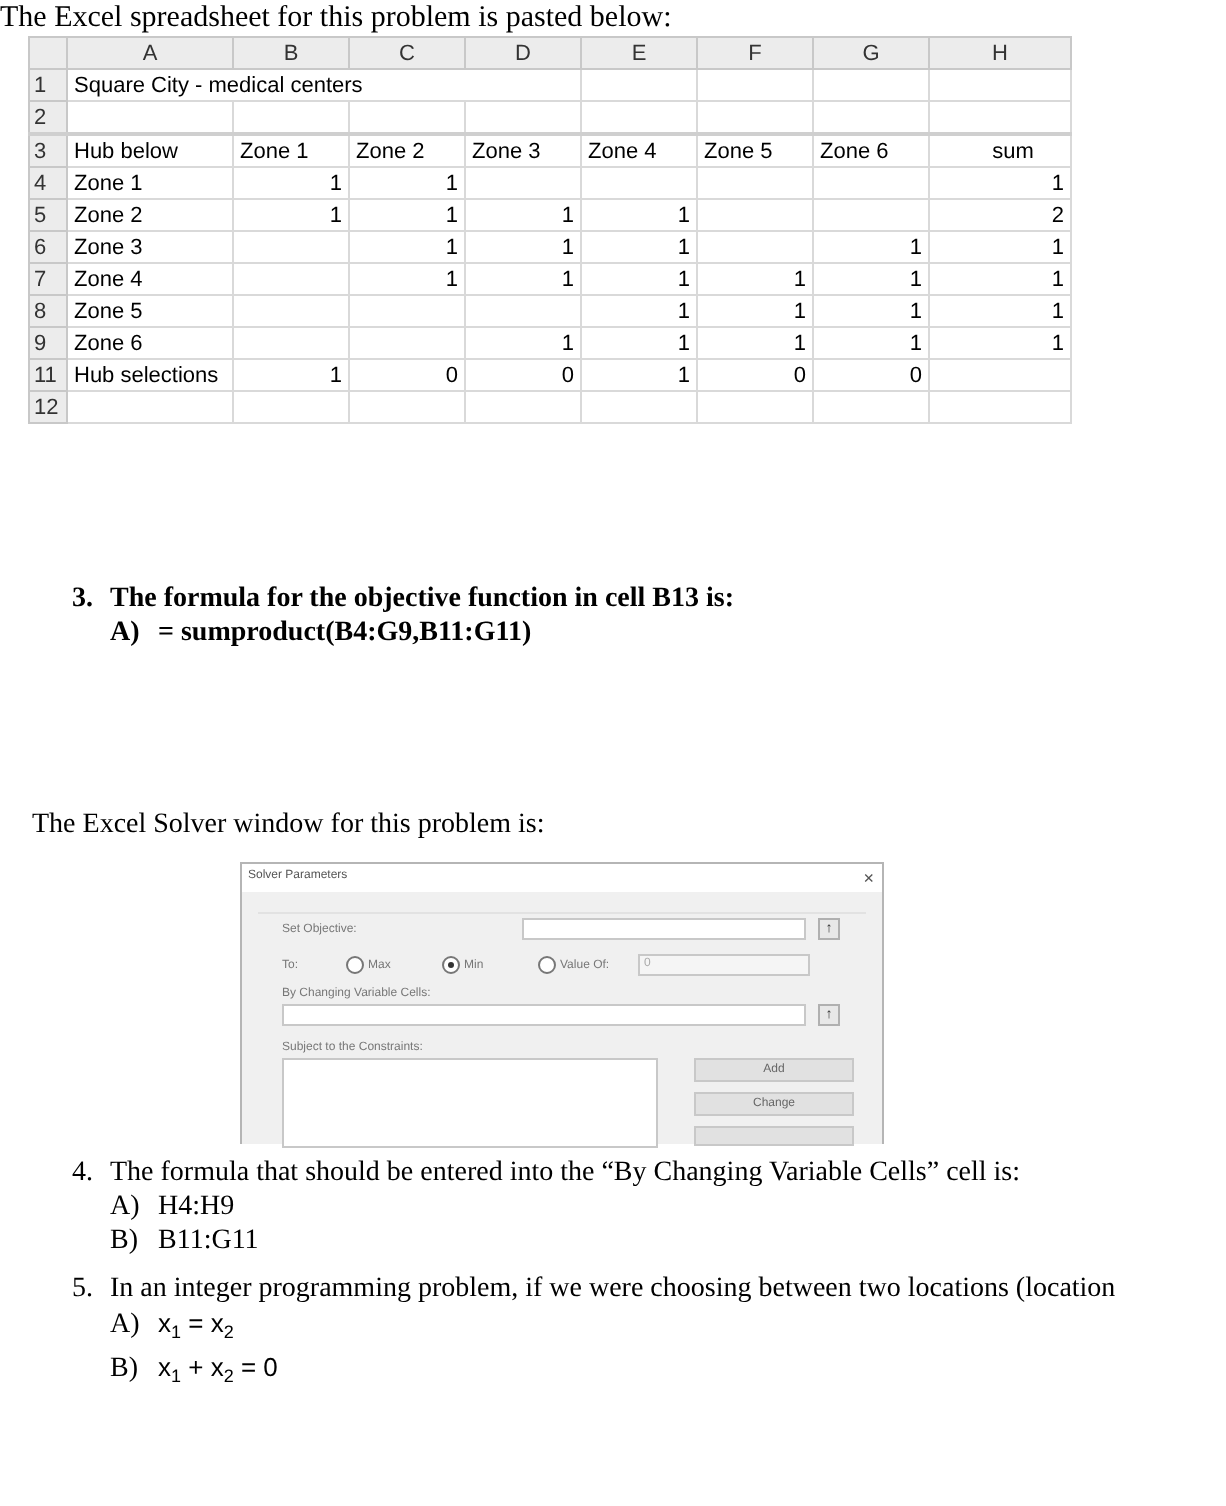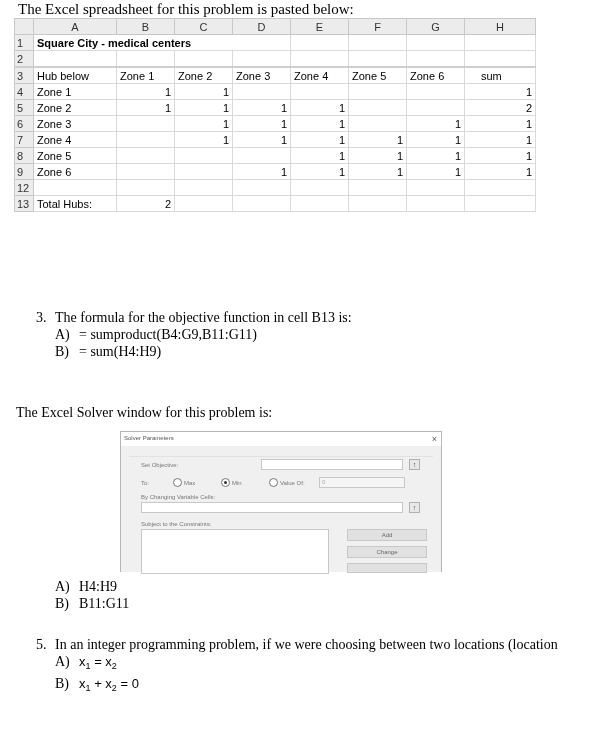--- a/index.html
+++ b/index.html
@@ -1,26 +1,26 @@
 <!DOCTYPE html>
 <html><head>
 <meta charset="utf-8">
 <style>
   html, body { margin:0; padding:0; background:#ffffff; }
   body { width:613px; height:753px; position:relative; overflow:hidden; font-family:"Liberation Serif", serif; color:#000; }
-  .intro { position:absolute; left:18px; top:0px; font-size:15px; line-height:18px; }
+  .intro { position:absolute; left:0; top:0px; font-size:15px; line-height:18px; }
   
   .sheet { position:absolute; left:14px; top:18px; border-collapse:collapse; font-family:"Liberation Sans", sans-serif; font-size:11px; }
   .sheet td { border:1px solid #d9d9d9; height:15px; padding:0 3px; white-space:nowrap; overflow:hidden; }
   .sheet .colhdr td { background:#ececec; text-align:center; color:#333; height:15px; border-color:#c8c8c8; }
   .sheet .rowhdr { background:#ececec; color:#333; text-align:left; width:14px; padding:0 2px; border-color:#c8c8c8; }
   .sheet .corner { background:#e3e3e3; }
   .sheet .num { text-align:right; }
-  .sheet .bold { font-weight:bold; }
-  .sheet .ctr { text-align:left;padding-left:16px; }
+  .sheet .bold { font-weight:normal; }
+  .sheet .ctr { text-align:center;padding-left:16px; }
   .sheet td.cA { width:76px; }
   .sheet td.cB, .sheet td.cC, .sheet td.cD, .sheet td.cE, .sheet td.cF, .sheet td.cG, .sheet td.cH { width:51px; }
   .sheet .thick-b td { border-bottom:2px solid #cfcfcf; }
   
   .q { position:absolute; font-size:14px; line-height:17px; }
   .q .num { display:inline-block; width:19px; }
   .q .opt { padding-left:19px; }
   .q .optlabel { display:inline-block; width:24px; }
   .sub { font-size:9px; vertical-align:-3px; }
   .sanseq { font-family:Liberation Sans, sans-serif; font-size:13px; }
@@ -149,48 +149,47 @@
     <td class="cA">Zone 6</td>
     <td class="cB num"></td>
     <td class="cC num"></td>
     <td class="cD num">1</td>
     <td class="cE num">1</td>
     <td class="cF num">1</td>
     <td class="cG num">1</td>
     <td class="cH num">1</td>
   </tr>
   <tr>
+    <td class="rowhdr">11</td>
+    <td class="cA">Hub selections</td>
+    <td class="cB num">1</td>
+    <td class="cC num">0</td>
+    <td class="cD num">0</td>
+    <td class="cE num">1</td>
+    <td class="cF num">0</td>
+    <td class="cG num">0</td>
+    <td class="cH num"></td>
+  </tr>
+  <tr>
     <td class="rowhdr">12</td>
     <td class="cA"></td>
     <td class="cB"></td>
     <td class="cC"></td>
     <td class="cD"></td>
     <td class="cE"></td>
     <td class="cF"></td>
     <td class="cG"></td>
     <td class="cH"></td>
   </tr>
-  <tr>
-    <td class="rowhdr">13</td>
-    <td class="cA">Total Hubs:</td>
-    <td class="cB num">2</td>
-    <td class="cC"></td>
-    <td class="cD"></td>
-    <td class="cE"></td>
-    <td class="cF"></td>
-    <td class="cG"></td>
-    <td class="cH"></td>
-  </tr>
 </tbody>
   </table>
 
-<div class="q" style="left:36px; top:309px;">
+<div class="q" style="left:36px; top:291px;font-weight:bold;">
   <div><span class="num">3.</span><span>The formula for the objective function in cell B13 is:</span></div>
   <div class="opt"><span class="optlabel">A)</span><span>= sumproduct(B4:G9,B11:G11)</span></div>
-  <div class="opt"><span class="optlabel">B)</span><span>= sum(H4:H9)</span></div>
 </div>
 
 <div class="q" style="left:16px; top:404px;">The Excel Solver window for this problem is:</div>
 
 <div class="solver">
   <div class="titlebar">
     <span class="title">Solver Parameters</span>
     <span class="close">×</span>
   </div>
   <div class="sep"></div>
@@ -218,20 +217,21 @@
   <div class="refbtn" style="left:288px; top:70px;">↑</div>
 
   <span class="lbl" style="left:20px; top:89px;">Subject to the Constraints:</span>
   <div class="list" style="left:20px; top:97px; width:186px; height:43px;"></div>
   <div class="btn" style="left:226px; top:97px;">Add</div>
   <div class="btn" style="left:226px; top:114px;">Change</div>
   <div class="btn" style="left:226px; top:131px; height:8px;"></div>
 </div>
 
 <div class="q" style="left:36px; top:578px;">
+  <div><span class="num">4.</span><span>The formula that should be entered into the “By Changing Variable Cells” cell is:</span></div>
   <div class="opt"><span class="optlabel">A)</span><span>H4:H9</span></div>
   <div class="opt"><span class="optlabel">B)</span><span>B11:G11</span></div>
 </div>
 
 <div class="q" style="left:36px; top:636px;">
   <div><span class="num">5.</span><span>In an integer programming problem, if we were choosing between two locations (location</span></div>
   <div class="opt"><span class="optlabel">A)</span><span class="sanseq"><span>x</span><span class="sub">1</span><span> = </span><span>x</span><span class="sub">2</span><span></span></span></div>
   <div class="opt"><span class="optlabel">B)</span><span class="sanseq"><span>x</span><span class="sub">1</span><span> + </span><span>x</span><span class="sub">2</span><span> = 0</span></span></div>
 </div>
 

